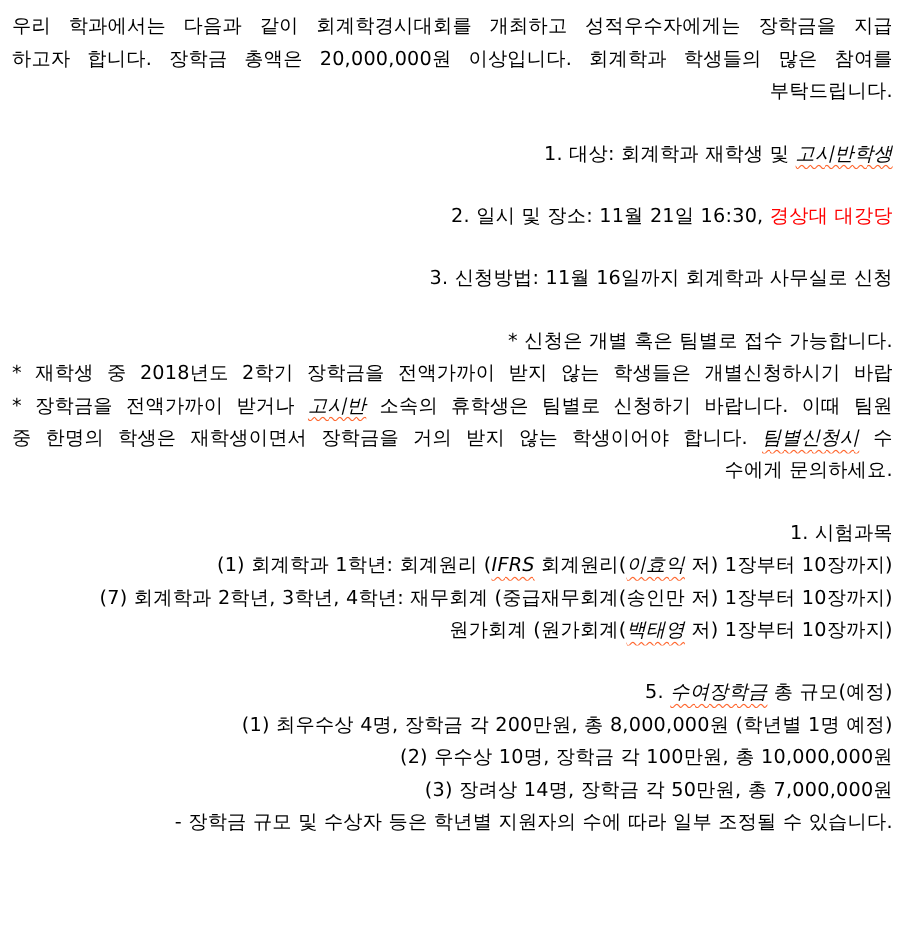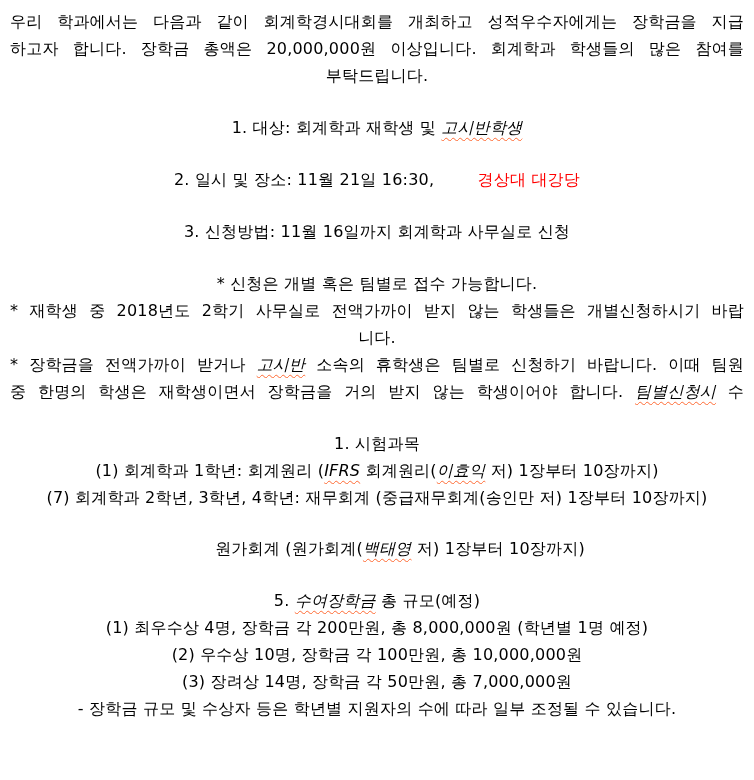--- a/index.html
+++ b/index.html
@@ -22,30 +22,30 @@
     width:754px;height:780px;
     padding:8px 10px 0 10px;
   }
   .block{margin-top:25px;}
   .block:first-child{margin-top:0;}
   .tl{
     line-height:27px;
     min-height:27px;
     max-height:27px;
     overflow:hidden;
-    text-align:center;
+    text-align:right;
     white-space:normal;
   }
   .tl.j{
     text-align:justify;
     text-align-last:justify;
   }
-  .tl.indent{padding-left:46px;margin-top:24px;}
+  .tl.indent{padding-left:46px;}
   .normal{color:var(--text);}
-  .red{color:var(--red);margin-left:38px;}
+  .red{color:var(--red);}
   .misspell{
     text-decoration-line:underline;
     text-decoration-style:wavy;
     text-decoration-color:var(--squiggle);
     text-decoration-thickness:1px;
     text-underline-offset:4px;
     font-style:italic;
   }
 </style>
 </head>
@@ -61,24 +61,24 @@
       <div class="tl"><span class="normal">1. 대상: 회계학과 재학생 및 </span><span class="misspell">고시반학생</span></div>
     </div>
     <div class="block">
       <div class="tl"><span class="normal">2. 일시 및 장소: 11월 21일 16:30, </span><span class="red">경상대 대강당</span></div>
     </div>
     <div class="block">
       <div class="tl"><span class="normal">3. 신청방법: 11월 16일까지 회계학과 사무실로 신청</span></div>
     </div>
     <div class="block">
       <div class="tl"><span class="normal">* 신청은 개별 혹은 팀별로 접수 가능합니다.</span></div>
-      <div class="tl j"><span class="normal">* 재학생 중 2018년도 2학기 사무실로 전액가까이 받지 않는 학생들은 개별신청하시기 바랍</span></div>
-      <div class="tl"><span class="normal">니다.</span></div>
+      <div class="tl j"><span class="normal">* 재학생 중 2018년도 2학기 장학금을 전액가까이 받지 않는 학생들은 개별신청하시기 바랍</span></div>
       <div class="tl j"><span class="normal">* 장학금을 전액가까이 받거나 </span><span class="misspell">고시반</span><span class="normal"> 소속의 휴학생은 팀별로 신청하기 바랍니다. 이때 팀원</span></div>
       <div class="tl j"><span class="normal">중 한명의 학생은 재학생이면서 장학금을 거의 받지 않는 학생이어야 합니다. </span><span class="misspell">팀별신청시</span><span class="normal"> 수</span></div>
+      <div class="tl"><span class="normal">수에게 문의하세요.</span></div>
     </div>
     <div class="block">
       <div class="tl"><span class="normal">1. 시험과목</span></div>
       <div class="tl"><span class="normal">(1) 회계학과 1학년: 회계원리 (</span><span class="misspell">IFRS</span><span class="normal"> 회계원리(</span><span class="misspell">이효익</span><span class="normal"> 저) 1장부터 10장까지)</span></div>
       <div class="tl"><span class="normal">(7) 회계학과 2학년, 3학년, 4학년: 재무회계 (중급재무회계(송인만 저) 1장부터 10장까지)</span></div>
       <div class="tl indent"><span class="normal">원가회계 (원가회계(</span><span class="misspell">백태영</span><span class="normal"> 저) 1장부터 10장까지)</span></div>
     </div>
     <div class="block">
       <div class="tl"><span class="normal">5. </span><span class="misspell">수여장학금</span><span class="normal"> 총 규모(예정)</span></div>
       <div class="tl"><span class="normal">(1) 최우수상 4명, 장학금 각 200만원, 총 8,000,000원 (학년별 1명 예정)</span></div>

